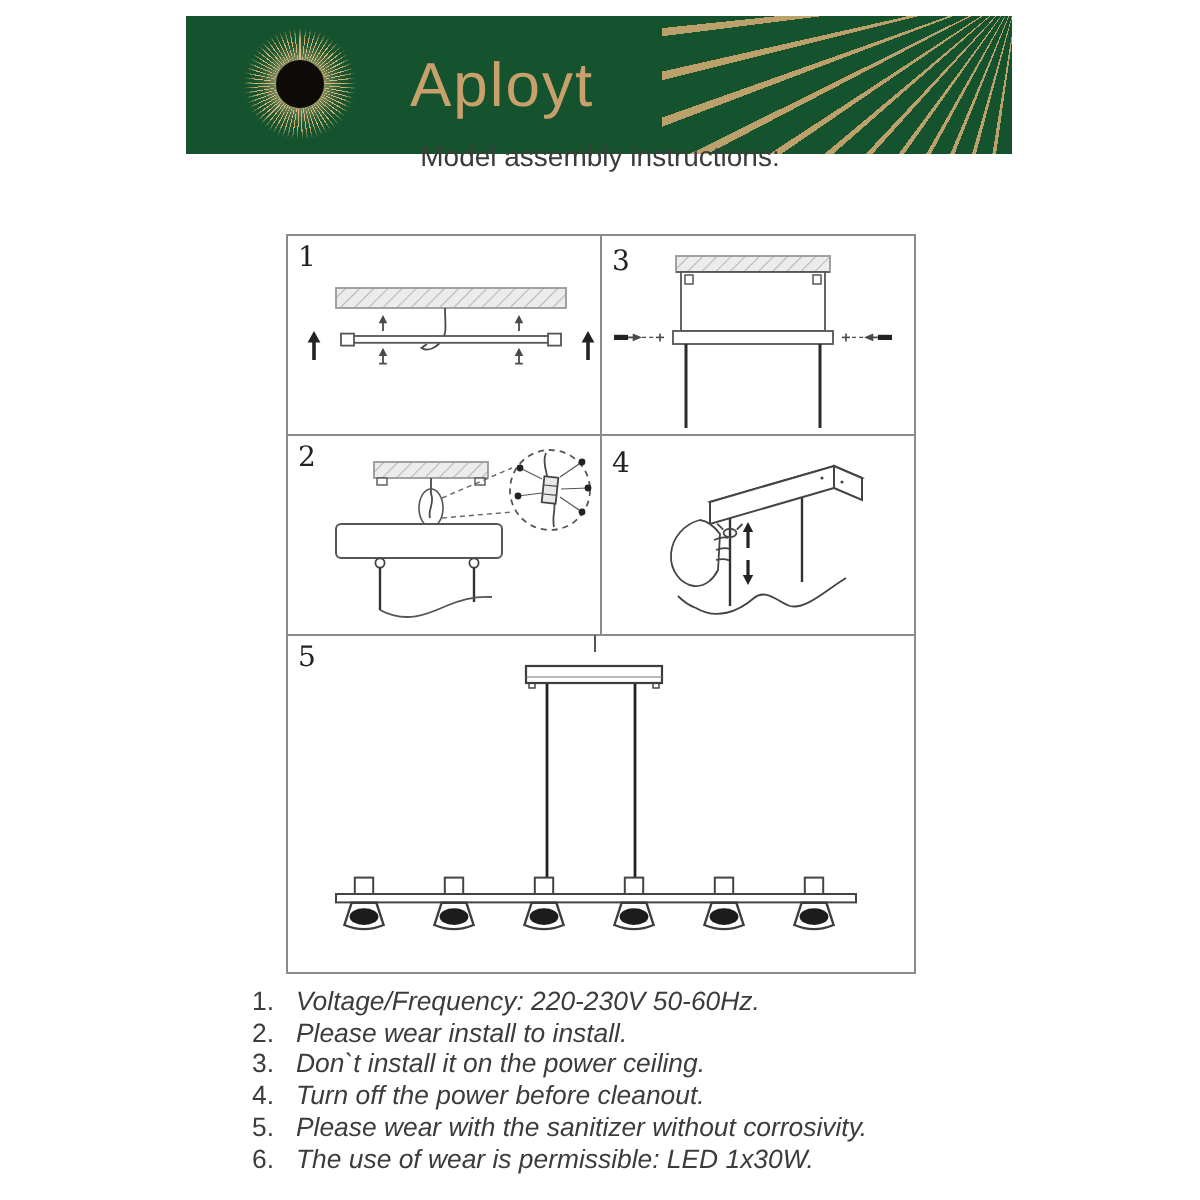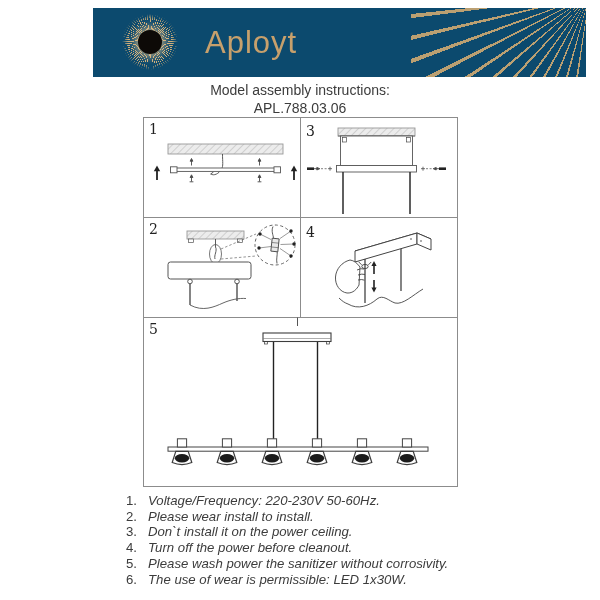--- a/index.html
+++ b/index.html
@@ -1,33 +1,33 @@
 <!DOCTYPE html>
 <html><head>
 <meta charset="utf-8">
 <style>
   html,body{margin:0;padding:0;}
   body{width:600px;height:600px;background:#ffffff;font-family:"Liberation Sans",sans-serif;position:relative;overflow:hidden;}
   .page{position:absolute;inset:0;background:#fff;}
 
   
-  .banner{position:absolute;left:93px;top:8px;width:493px;height:69px;background:#0c4a6e;overflow:hidden;}
+  .banner{position:absolute;left:93px;top:8px;width:413px;height:69px;background:#14532d;overflow:hidden;}
   .sunburst{position:absolute;left:28px;top:5px;width:58px;height:58px;border-radius:50%;
     background:repeating-conic-gradient(rgba(219,180,123,0.95) 0deg 1.4deg, rgba(13,10,7,0) 1.4deg 5.2deg);
     -webkit-mask:radial-gradient(circle at 50% 50%, transparent 0 11px, #000 13px 22px, transparent 28px);
     mask:radial-gradient(circle at 50% 50%, transparent 0 11px, #000 13px 22px, transparent 28px);}
   .sunburst-core{position:absolute;left:45px;top:22px;width:24px;height:24px;border-radius:50%;background:#0d0a07;
     box-shadow:0 0 9px 3px rgba(232,196,142,0.75);}
   .brand-word{position:absolute;left:112px;top:0;height:69px;display:flex;align-items:center;
     color:#c7a06c;font-size:31px;font-weight:400;letter-spacing:1px;}
   .rays{position:absolute;right:0;top:0;width:175px;height:69px;
     background:repeating-conic-gradient(from 120deg at 102% -18%, rgba(206,169,114,0.9) 0deg 1.3deg, rgba(13,10,7,0) 1.3deg 6.8deg);}
 
   
-  .heading{position:absolute;left:0;top:82px;width:600px;text-align:center;color:#3c3c3c;}
+  .heading{position:absolute;left:0;top:70px;width:600px;text-align:center;color:#3c3c3c;}
   .heading .t1{font-size:14px;margin:0 0 2px 0;}
   .heading .t2{font-size:14px;margin:0;}
 
   
   .grid-svg{position:absolute;left:143px;top:117px;}
   .pnum{position:absolute;font-family:"DejaVu Serif",serif;font-size:14px;color:#222;}
   .pn1{left:149px;top:121px;} .pn3{left:306px;top:123px;}
   .pn2{left:149px;top:221px;} .pn4{left:306px;top:224px;}
   .pn5{left:149px;top:321px;}
 
@@ -44,21 +44,20 @@
 
   <div class="banner">
     <div class="sunburst"></div>
     <div class="sunburst-core"></div>
     <div class="brand-word">Aployt</div>
     <div class="rays"></div>
   </div>
 
   <div class="heading">
     <div class="t1">Model assembly instructions:</div>
-    <div class="t2">APL.788.03.06</div>
   </div>
 
   <span class="pnum pn1">1</span>
   <span class="pnum pn3">3</span>
   <span class="pnum pn2">2</span>
   <span class="pnum pn4">4</span>
   <span class="pnum pn5">5</span>
 
   <svg class="grid-svg" width="315" height="370" viewBox="0 0 315 370">
     <defs>
@@ -256,21 +255,21 @@
     <div class="row">
       <span class="num">3.</span>
       <span class="txt">Don`t install it on the power ceiling.</span>
     </div>
     <div class="row">
       <span class="num">4.</span>
       <span class="txt">Turn off the power before cleanout.</span>
     </div>
     <div class="row">
       <span class="num">5.</span>
-      <span class="txt">Please wash power the sanitizer without corrosivity.</span>
+      <span class="txt">Please wear with the sanitizer without corrosivity.</span>
     </div>
     <div class="row">
       <span class="num">6.</span>
       <span class="txt">The use of wear is permissible: LED 1x30W.</span>
     </div>
   </div>
 
 </div>
 
 </body></html>

